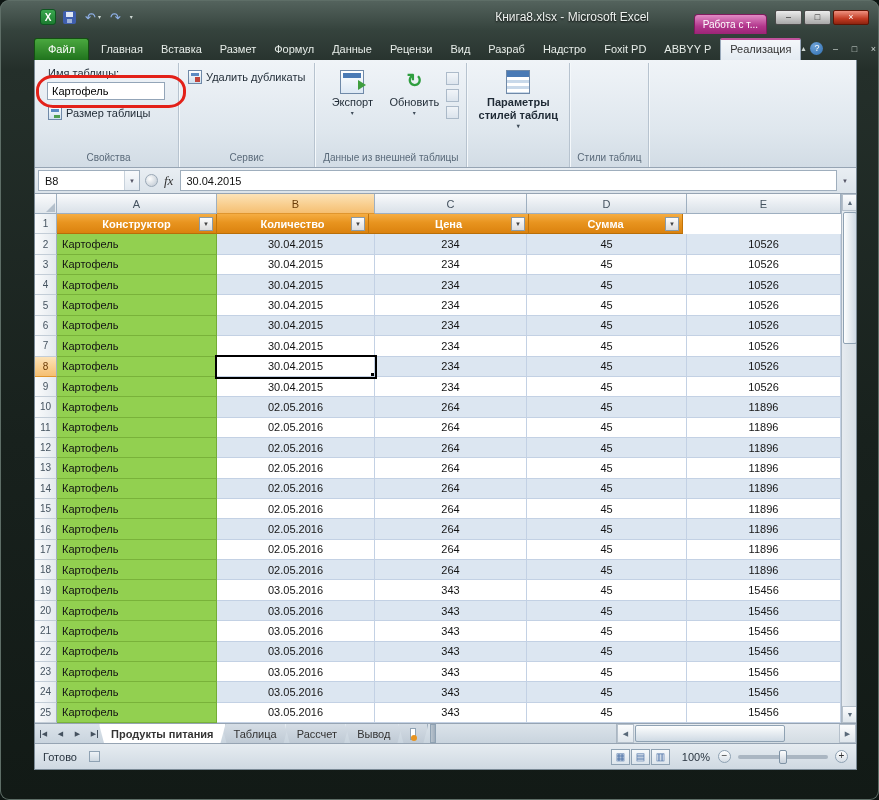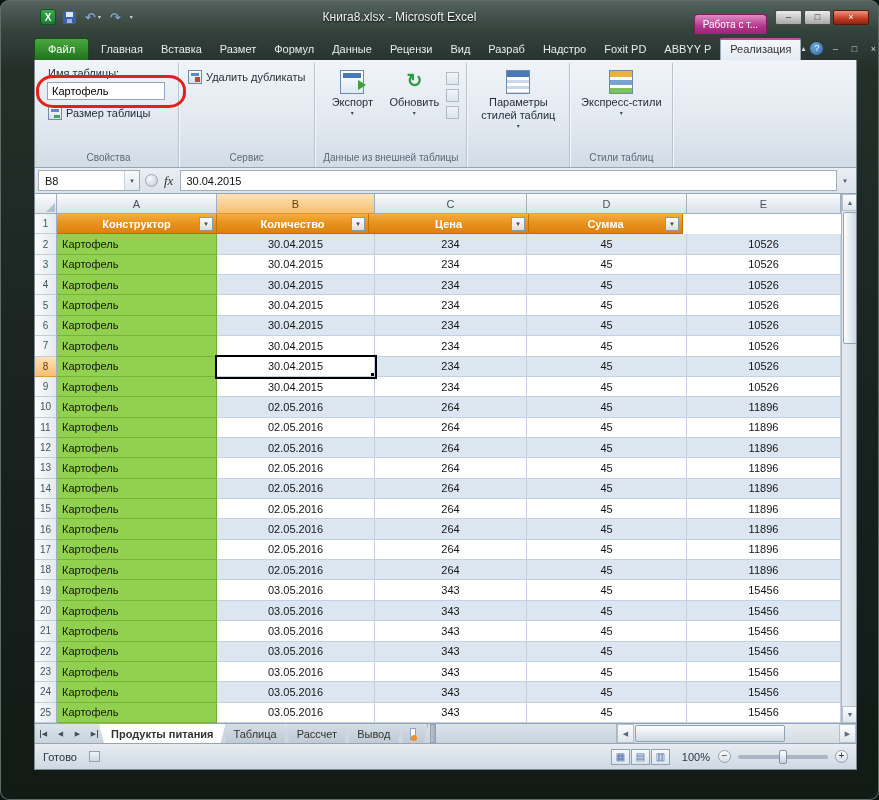--- a/index.html
+++ b/index.html
@@ -16,21 +16,21 @@
   .qat { display: flex; align-items: center; gap: 5px; }
   .ic-excel { width: 16px; height: 16px; border-radius: 3px; background: linear-gradient(#3aa74f, #1c7c30);
     color: #fff; font-size: 10px; font-weight: bold; display: flex; align-items: center; justify-content: center;
     border: 1px solid #0f5420; }
   .qat-btn { display: flex; align-items: center; gap: 2px; padding: 1px 2px; border-radius: 2px; }
   .ic-save { width: 13px; height: 13px; background: #3f5fae; border-radius: 2px; position: relative; }
   .ic-save::before { content: ''; position: absolute; left: 3px; top: 1px; right: 3px; height: 5px; background: #dfe7f5; }
   .ic-save::after { content: ''; position: absolute; left: 4px; bottom: 1px; width: 5px; height: 4px; background: #9fb3d8; }
   .glyph-undo, .glyph-redo { color: #8fb0e8; font-size: 13px; line-height: 13px; }
   .mini-caret { font-size: 6px; color: #cfd8d4; line-height: 1; }
-  .title { position: absolute; left: 150px; right: 230px; text-align: center; font-size: 12px; color: #eef3f0;
+  .title { position: absolute; left: 150px; right: 230px; text-align: right; font-size: 12px; color: #eef3f0;
     text-shadow: 0 1px 2px #000; white-space: nowrap; overflow: hidden; }
   .ctx { margin-left: auto; height: 20px; display: flex; align-items: center; padding: 0 8px;
     background: linear-gradient(180deg, #e08ac4, #b2368c 60%, #9c2476); color: #fff; font-size: 10px;
     border-radius: 4px 4px 0 0; border: 1px solid #7e1c5e; border-bottom: none; align-self: flex-end; margin-right: 8px;
     white-space: nowrap; }
   .winbtns { display: flex; gap: 2px; }
   .wbtn { width: 27px; height: 15px; background: linear-gradient(#ececec, #a8a8a8); color: #222; border: 1px solid #4a4a4a;
     border-radius: 2px; font-size: 9px; display: flex; align-items: center; justify-content: center; }
   .wbtn.close { width: 36px; background: linear-gradient(#ef9381, #c23a22 60%, #8e2410); color: #fff; border-color: #5e1505; }
 
@@ -68,21 +68,21 @@
   .prop-row.lbl { font-size: 11px; color: #1f2a35; padding: 1px 2px 3px; }
   .prop-input-wrap { position: relative; width: 124px; margin: 0 0 4px 1px; }
   .table-name-input { width: 118px; height: 18px; background: #fff; border: 1px solid #93a5b8; font-size: 11px;
     padding: 2px 4px; position: relative; z-index: 1; }
   .annotation { position: absolute; left: -11px; top: -7px; width: 150px; height: 33px; border: 3px solid #e32119;
     border-radius: 17px / 15px; z-index: 5; pointer-events: none; }
   .tools-items { display: flex; flex-direction: column; gap: 3px; padding-top: 2px; }
   .ext-content { display: flex; gap: 2px; }
   .bigbtn { width: 60px; display: flex; flex-direction: column; align-items: center; gap: 2px; font-size: 11px;
     text-align: center; color: #1f2a35; padding: 4px 2px 0; }
-  .bigbtn.wide { width: 88px; }
+  .bigbtn.wide { width: 88px; font-weight: bold; }
   .bigicon { width: 24px; height: 24px; flex: none; position: relative; }
   .ic-export { border: 1px solid #6f89a8; background: linear-gradient(#ffffff, #dce8f4); }
   .ic-export::before { content: ''; position: absolute; left: 2px; right: 2px; top: 2px; height: 5px; background: #4a7ab5; }
   .ic-export::after { content: ''; position: absolute; right: -3px; bottom: 3px; width: 0; height: 0;
     border-left: 8px solid #3f9e3f; border-top: 5px solid transparent; border-bottom: 5px solid transparent; }
   .ic-refresh { font-size: 19px; line-height: 22px; color: #2f9e3f; font-weight: bold; text-align: center; }
   .ic-params { border: 1px solid #6f89a8; background: repeating-linear-gradient(180deg, #fff 0 3px, #c9d9ea 3px 6px); }
   .ic-params::before { content: ''; position: absolute; left: 0; right: 0; top: 0; height: 6px; background: #4a7ab5; }
   .ic-styles { border: 1px solid #6f89a8; background: linear-gradient(180deg, #e8b23c 0 6px, #ffffff 6px 9px,
     #7aa3d0 9px 14px, #ffffff 14px 17px, #7ec35a 17px 24px); }
@@ -291,25 +291,20 @@
 
       <div class="rgroup">
         <div class="bigbtn wide">
           <span class="bigicon ic-params"></span>
           <span class="two-line">Параметры стилей таблиц</span>
           <span class="mini-caret">▾</span>
         </div>
       </div>
 
       <div class="rgroup">
-        <div class="bigbtn wide">
-          <span class="bigicon ic-styles"></span>
-          <span>Экспресс-стили</span>
-          <span class="mini-caret">▾</span>
-        </div>
         <div class="rgroup-label">Стили таблиц</div>
       </div>
     </div>
 
     <div class="formulabar">
       <div class="namebox">
         <span>B8</span>
         <span class="nb-drop">▼</span>
       </div>
       <span class="fb-circle"></span>

